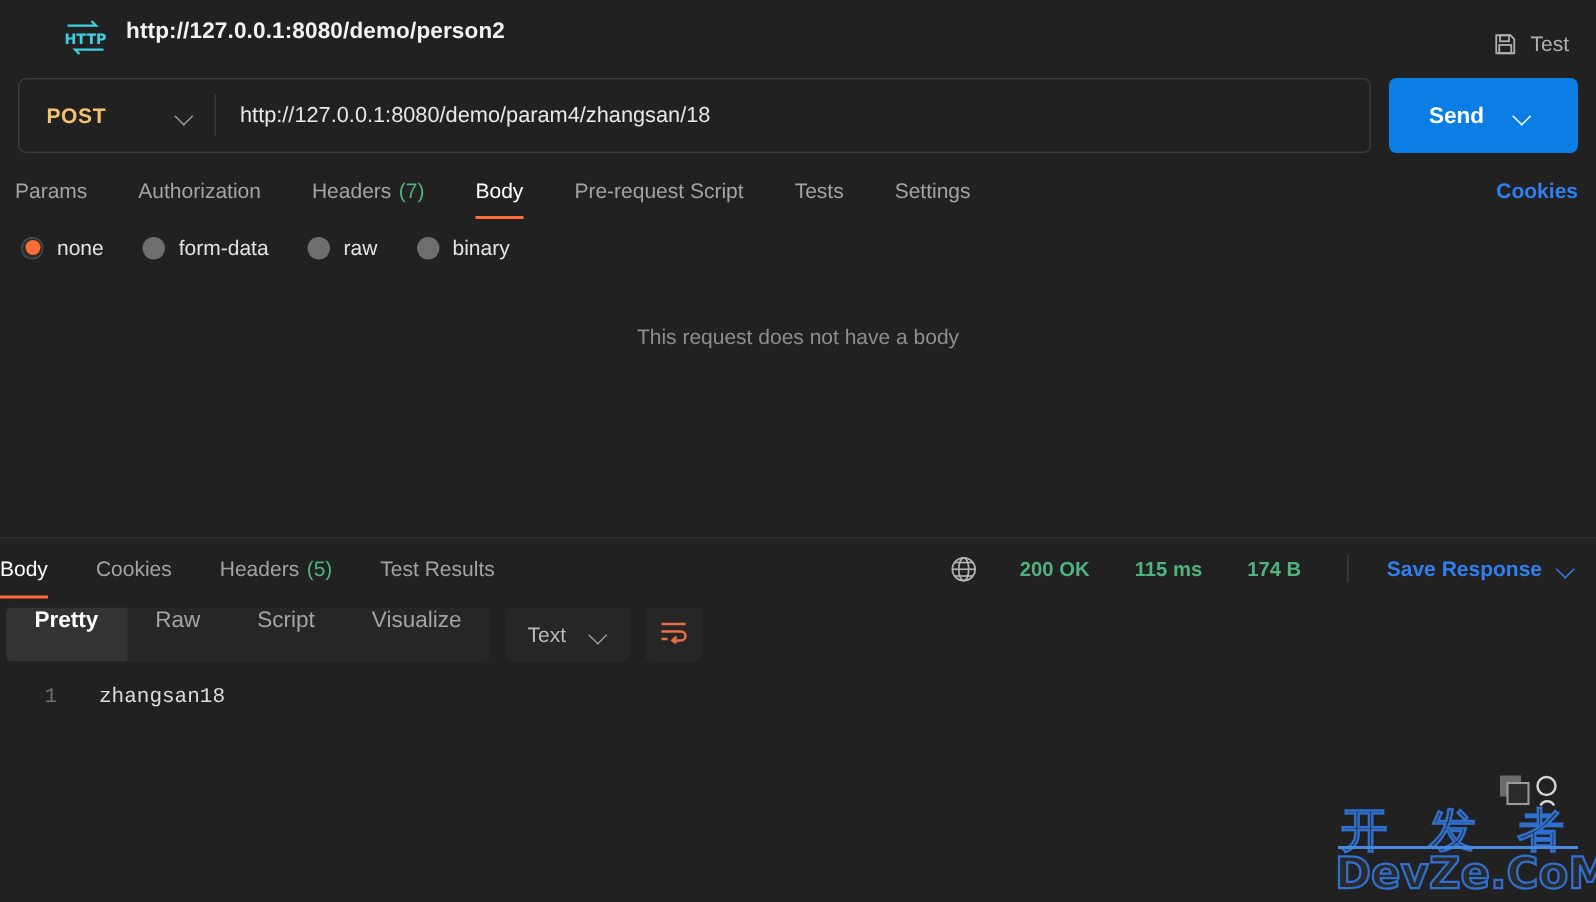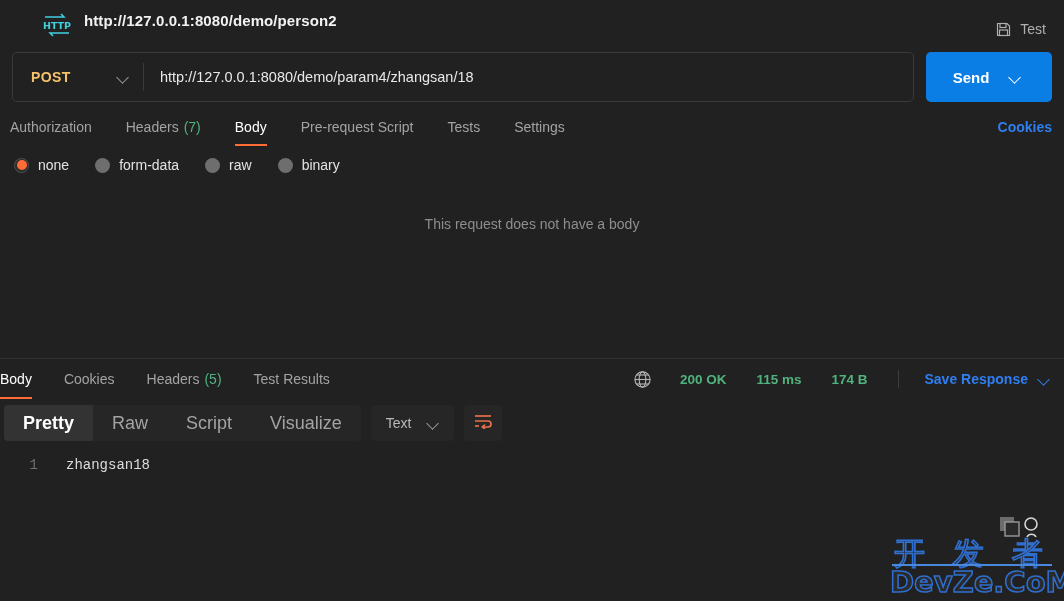--- a/index.html
+++ b/index.html
@@ -327,24 +327,24 @@
   .seg {
     display: flex;
     align-items: stretch;
     background: #262626;
     border-radius: 4px;
     height: 36px;
     overflow: hidden;
   }
   .seg-item {
     display: flex;
-    align-items: center;
+    align-items: flex-start;
     padding: 0 19px;
     color: #a3a3a3;
-    font-size: 18px;
+    font-size: 15px;
     cursor: pointer;
     white-space: nowrap;
   }
   .seg-item.active {
     background: #333333;
     color: #ffffff;
     font-weight: bold;
   }
   .fmt-select {
     display: flex;
@@ -476,20 +476,23 @@
     </div>
     <button class="send-btn">
       <span>Send</span>
       <span class="chev"></span>
     </button>
   </div>
 
   <div class="reqtabs">
     <div class="tabs-left">
       <div class="tab">
+        <span>Params</span>
+      </div>
+      <div class="tab">
         <span>Authorization</span>
       </div>
       <div class="tab">
         <span>Headers</span>
         <span class="cnt">(7)</span>
       </div>
       <div class="tab active">
         <span>Body</span>
       </div>
       <div class="tab">

